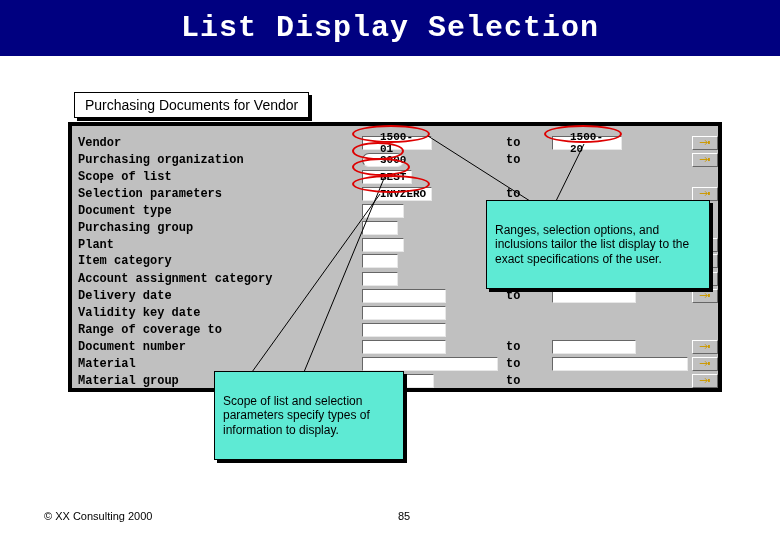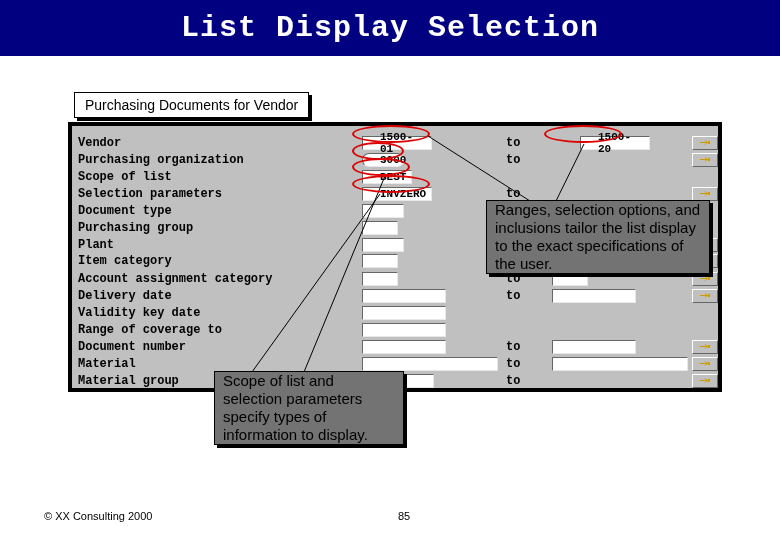--- a/index.html
+++ b/index.html
@@ -101,25 +101,25 @@
   }
   .red-oval {
     position: absolute;
     border: 2px solid #d00;
     border-radius: 50%;
     pointer-events: none;
     z-index: 6;
   }
   .callout {
     position: absolute;
-    background: #737373;
+    background: #5eead4;
     border: 1px solid #000;
     box-shadow: 3px 3px 0 #000;
-    padding: 0 8px;
-    font-size: 15px;
+    padding: 22px 8px;
+    font-size: 12px;
     line-height: 1.2;
     z-index: 7;
   }
   .footer-copy {
     position: absolute;
     left: 44px;
     bottom: 18px;
     font-size: 11px;
   }
   .footer-page {
@@ -143,21 +143,21 @@
   <span class="title-text">List Display Selection</span>
 </div>
 
 <div class="window-title">Purchasing Documents for Vendor</div>
 
 <div class="form-panel" id="form-panel">
     <div class="row" style="top: 8px;">
       <span class="label">Vendor</span>
       <div class="input" style="left: 290px; width: 70px;">1500-01</div>
       <span class="to-label" style="left: 434px;">to</span>
-      <div class="input" style="left: 508px; width: 70px;">1500-20</div>
+      <div class="input" style="left: 480px; width: 70px;">1500-20</div>
       <div class="arrow-btn" style="left: 620px;">
         <svg class="arrow-icon" viewBox="0 0 16 10">
           <path d="M1 5 L11 5 M8 2 L11 5 L8 8" stroke="#cc9900" stroke-width="1.3" fill="none"></path>
           <rect x="12" y="3" width="2.5" height="4" fill="#cc9900"></rect>
         </svg>
       </div>
     </div>
     <div class="row" style="top: 25px;">
       <span class="label">Purchasing organization</span>
       <div class="input" style="left: 290px; width: 42px; border-radius: 7px;">3000</div>

